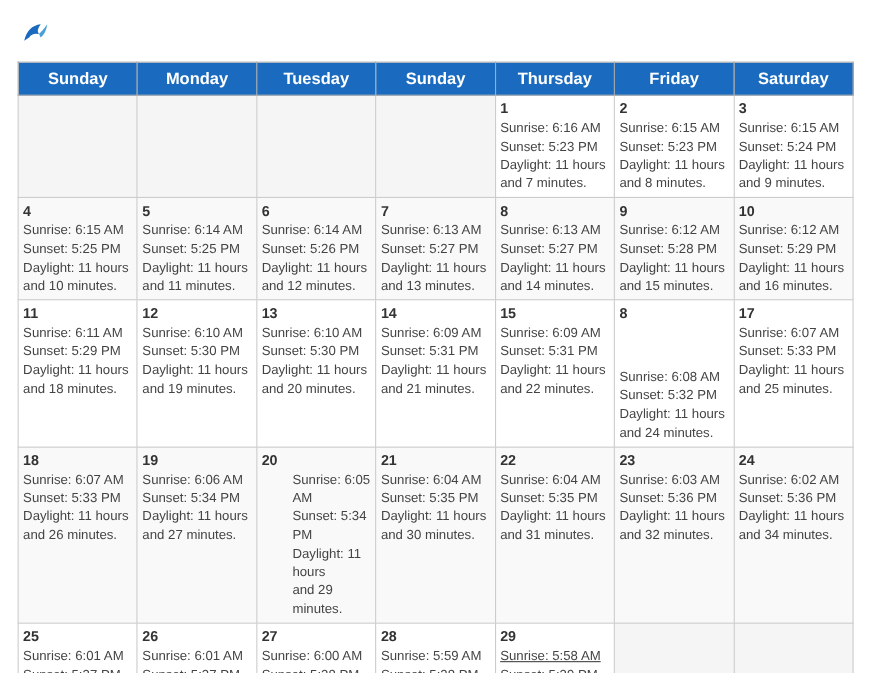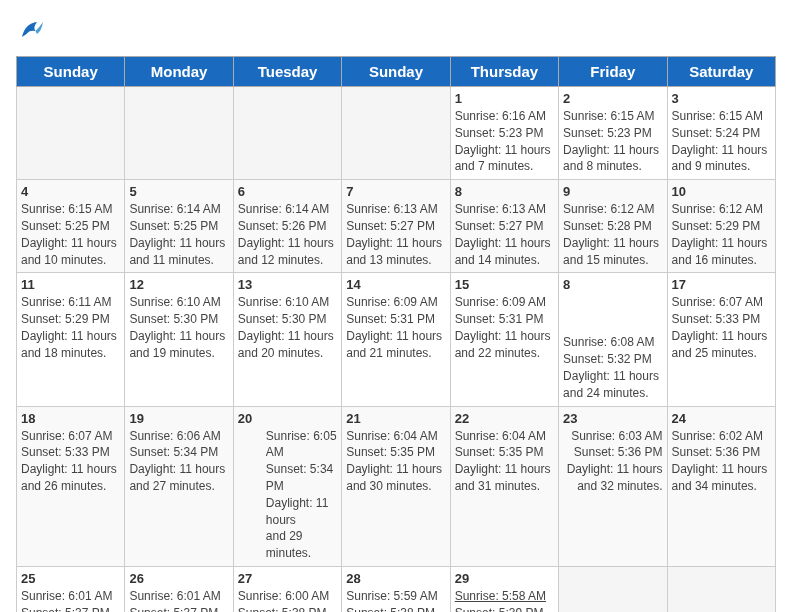--- a/index.html
+++ b/index.html
@@ -270,21 +270,21 @@
         </td>
         <td>
           <span class="day-number">22</span>
           <div class="day-info" style="white-space: pre-line;">Sunrise: 6:04 AM
 Sunset: 5:35 PM
 Daylight: 11 hours
 and 31 minutes.</div>
         </td>
         <td>
           <span class="day-number">23</span>
-          <div class="day-info" style="white-space: pre-line; text-align: right;">Sunrise: 6:03 AM
+          <div class="day-info" style="white-space: pre-line;">Sunrise: 6:03 AM
 Sunset: 5:36 PM
 Daylight: 11 hours
 and 32 minutes.</div>
         </td>
         <td>
           <span class="day-number">24</span>
           <div class="day-info" style="white-space: pre-line;">Sunrise: 6:02 AM
 Sunset: 5:36 PM
 Daylight: 11 hours
 and 34 minutes.</div>

